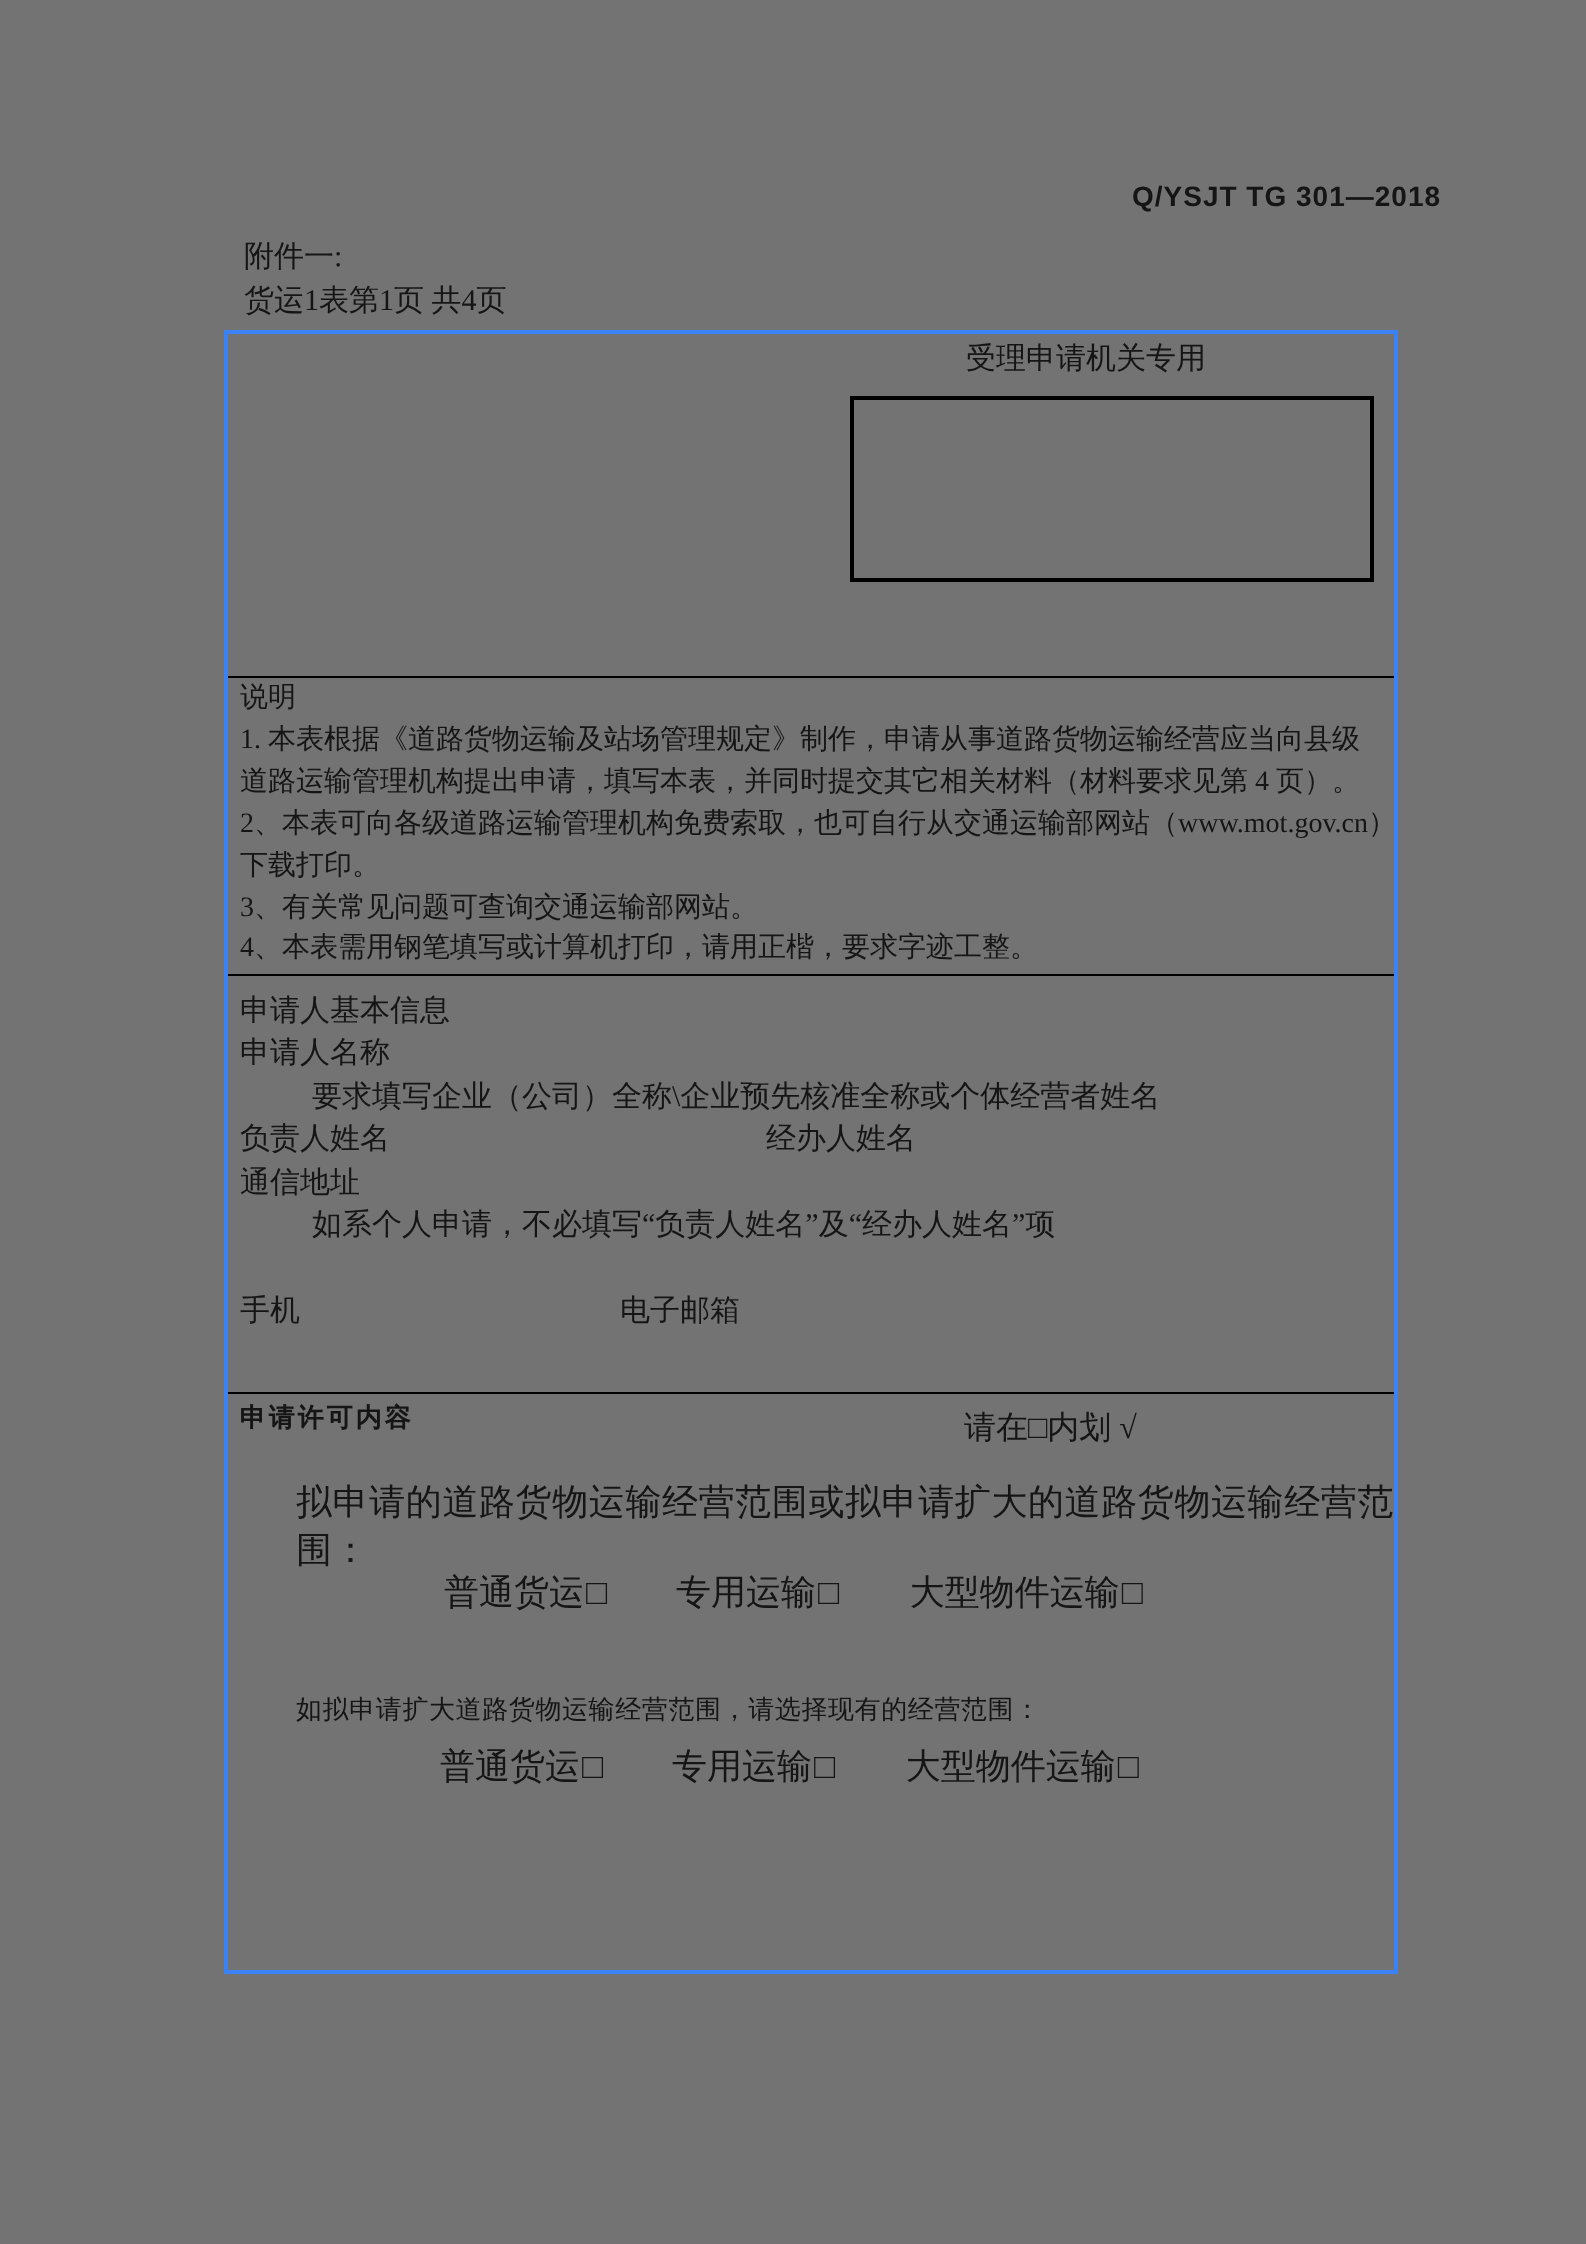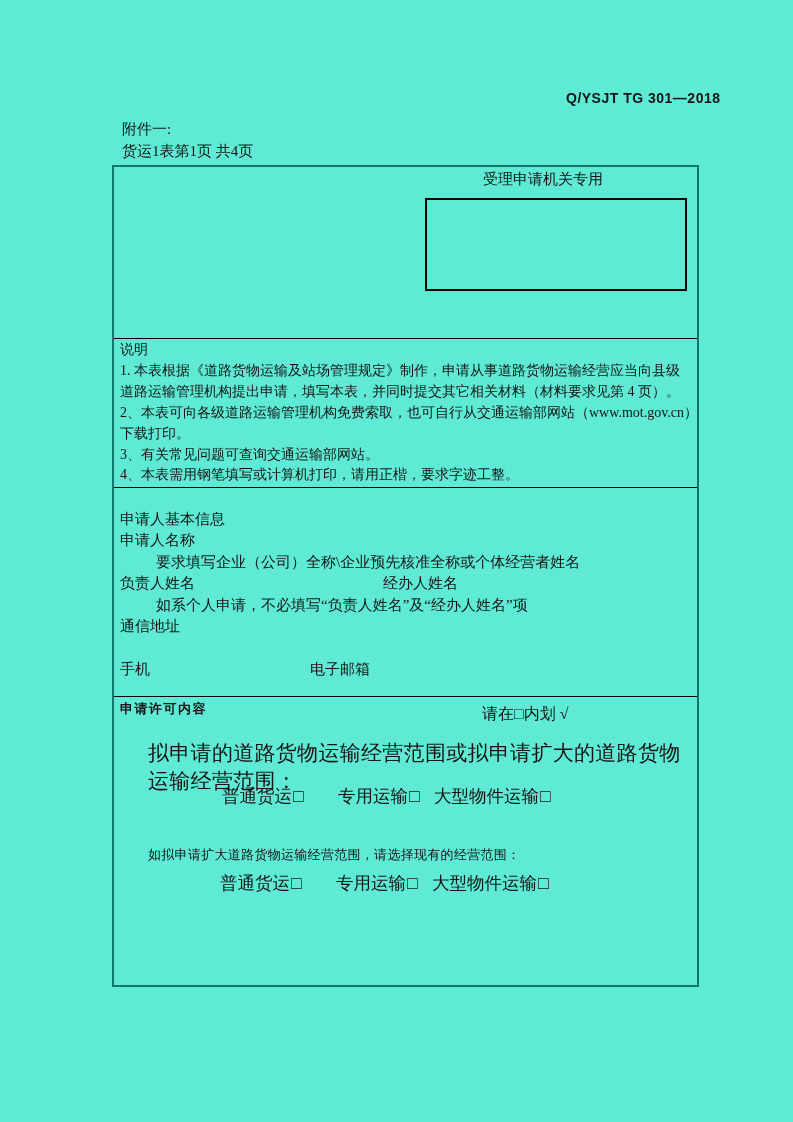--- a/index.html
+++ b/index.html
@@ -1,58 +1,58 @@
 <!DOCTYPE html>
 <html><head>
 <meta charset="utf-8">
 <style>
   html,body { margin:0; padding:0; background:#ffffff; }
   .page {
-    position:relative; width:793px; height:1122px; background:#5eead4;
+    position:relative; width:793px; height:1122px; background:#737373;
     font-family:"Liberation Serif","DejaVu Serif",serif; color:#151515;
     overflow:hidden;
   }
   .doc-number {
     position:absolute; top:90px; left:566px;
     font-family:"Liberation Sans","DejaVu Sans",sans-serif;
     font-weight:bold; font-size:14px; letter-spacing:0.5px;
   }
   .attachment { position:absolute; left:122px; top:118px; font-size:15px; line-height:22px; }
   .form-box {
     position:absolute; left:112px; top:165px; width:583px; height:818px;
-    border:2px solid #0f766e;
+    border:2px solid #3b82f6;
   }
   .divider { position:absolute; left:0; width:100%; height:0; border-top:1.5px solid #000; }
   .d1 { top:171px; } .d2 { top:320px; } .d3 { top:529px; }
 
   .agency-label { position:absolute; left:369px; top:3px; font-size:15px; }
   .stamp-box { position:absolute; left:311px; top:31px; width:258px; height:89px; border:2px solid #000; }
   .form-title { position:absolute; left:6px; top:34px; font-size:24px; font-weight:bold; letter-spacing:2px; }
 
   .instructions { position:absolute; left:6px; top:173px; width:573px; font-size:14px; line-height:20.9px; }
   .instructions div { white-space:nowrap; }
 
-  .applicant { position:absolute; left:6px; top:342px; width:573px; font-size:15px; line-height:21.4px; }
+  .applicant { position:absolute; left:6px; top:329px; width:573px; font-size:15px; line-height:21.4px; }
   .row { position:relative; white-space:nowrap; }
   .indent { padding-left:36px; }
   .col2-agent { position:absolute; left:263px; top:0; }
   .col2-phone { position:absolute; left:203px; top:0; }
   .col2-email { position:absolute; left:190px; top:0; }
   .blank-row { height:21.4px; }
 
   .permit-heading { position:absolute; left:6px; top:533px; font-size:13px; font-weight:bold; letter-spacing:1.5px; }
   .tick-hint { position:absolute; left:368px; top:537px; font-size:16px; }
-  .prompt-1 { position:absolute; left:34px; top:572px; font-size:21px; letter-spacing:0.3px; }
+  .prompt-1 { position:absolute; left:34px; top:572px; font-size:18px; letter-spacing:0.3px; }
   .opt-row { position:absolute; font-size:17.5px; white-space:nowrap; }
   .opt-row-1 { left:108px; top:617px; }
   .prompt-2 { position:absolute; left:34px; top:679px; font-size:13px; letter-spacing:0.3px; }
   .opt-row-2 { left:106px; top:704px; }
   .option { display:inline-block; }
   .opt-row .option:nth-child(1) { margin-right:30px;text-align:center; }
-  .opt-row .option:nth-child(2) { margin-right:10px; }
+  .opt-row .option:nth-child(2) { margin-right:31px; }
   .cb { display:inline-block; margin-left:1px; }
 </style>
 </head>
 <body>
 
 <div class="page">
 
   <div class="doc-number">Q/YSJT TG 301—2018</div>
 
   <div class="attachment">
@@ -80,22 +80,22 @@
     <div class="divider d2"></div>
 
     <div class="applicant">
       <div class="row">申请人基本信息</div>
       <div class="row">申请人名称</div>
       <div class="row indent">要求填写企业（公司）全称\企业预先核准全称或个体经营者姓名</div>
       <div class="row">
         <span>负责人姓名</span>
         <span class="col2-agent">经办人姓名</span>
       </div>
+      <div class="row">通信地址</div>
       <div class="row indent">如系个人申请，不必填写“负责人姓名”及“经办人姓名”项</div>
-      <div class="row">通信地址</div>
       <div class="blank-row"></div>
       <div class="row">
         <span>手机</span>
         <span class="col2-email">电子邮箱</span>
       </div>
     </div>
 
     <div class="divider d3"></div>
 
     <div class="permit-heading">申请许可内容</div>

